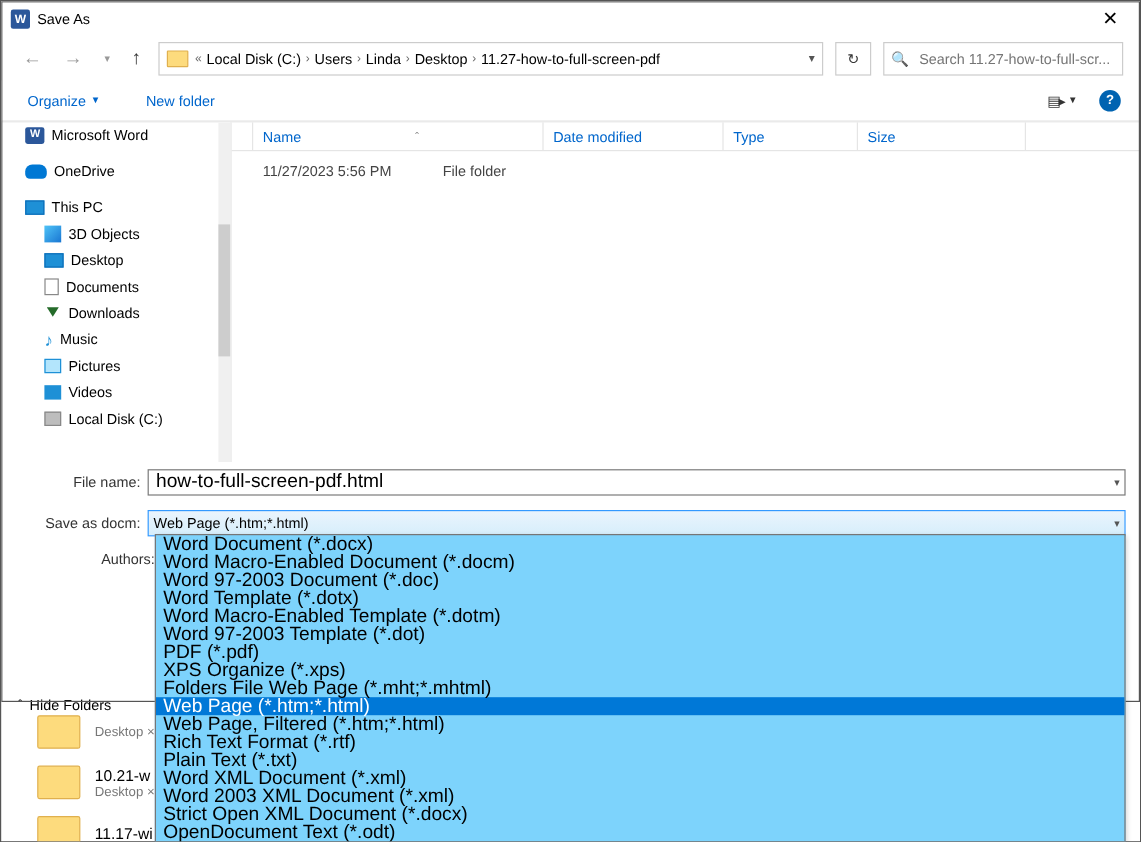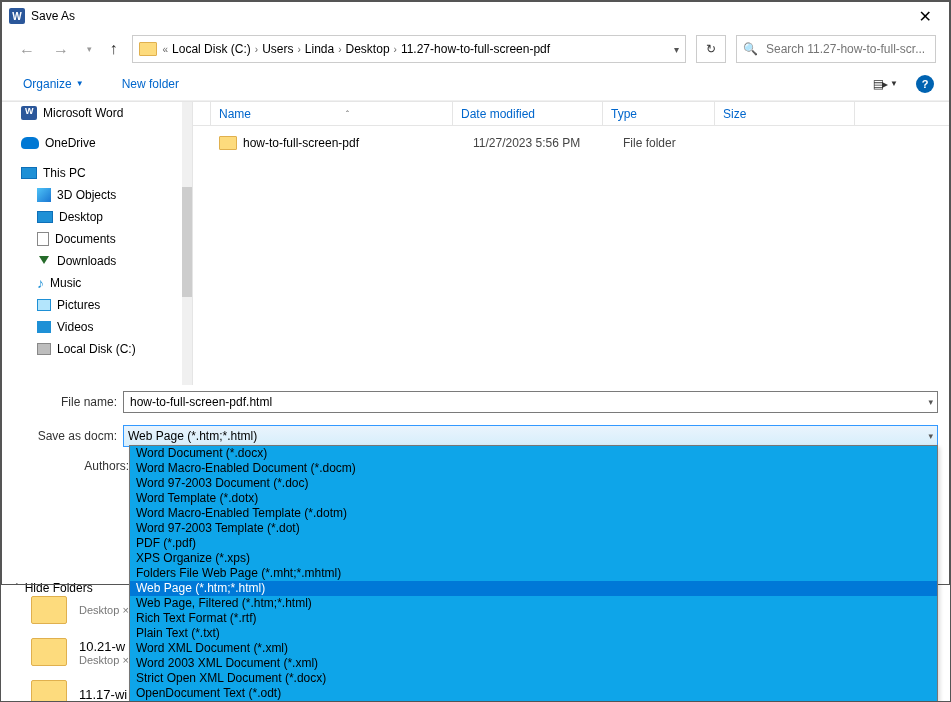--- a/index.html
+++ b/index.html
@@ -71,40 +71,40 @@
   .cell-date { width:150px; color:#444;}
   .cell-type { width:112px; color:#444;}
   .ico-folder { width:18px; height:14px; background:#fddb7d; border:1px solid #e0b04e; border-radius:1px;}
 
   
   .fields { padding: 6px 12px 4px 12px; }
   .field-row { display:flex; align-items:center; margin-bottom:12px; }
   .field-label { width:110px; text-align:right; padding-right:6px; font-size:12px; color:#333;}
   .field-input { flex:1; height:22px; border:1px solid #7a7a7a; padding:0 4px; font-size:12px; display:flex; align-items:center; justify-content:space-between;}
   .field-input.select { background: linear-gradient(#eaf4fd,#d6eefb); border:1px solid #3399ff;}
-  .field-input input { border:none; outline:none; font-size:12px; width:100%; background:transparent;}
+  .field-input input { border:none; outline:none; font-size:16px; width:100%; background:transparent;}
   .chev { font-size:9px; color:#555;}
 
   
   .authors-row { display:flex; padding-left:12px; margin-top:10px;}
   .authors-row .field-label { width:110px; text-align:right; padding-right:6px;}
 
   
   .lower { display:flex; align-items:center; padding: 22px 14px 10px 14px;}
   .hide-folders { display:flex; align-items:center; gap:6px; font-size:12px; cursor:pointer;}
 
   
   .bg-rows { position:absolute; left:0; right:0; top:580px; padding-left:30px;}
   .bg-row { display:flex; align-items:center; gap:12px; height:42px;}
   .bg-folder { width:36px; height:28px; background:#fddb7d; border:1px solid #e0b04e; border-radius:2px;}
   .bg-text { font-size:13px;}
   .bg-sub { font-size:11px; color:#777;}
 
   
-  .dropdown { position:absolute; left:128px; right:12px; top:444px; background:#0ea5e9; border:1px solid #767676; font-size:12px; z-index: 50; box-shadow: 2px 2px 4px rgba(0,0,0,0.15);}
+  .dropdown { position:absolute; left:128px; right:12px; top:444px; background:#7dd3fc; border:1px solid #767676; font-size:16px; z-index: 50; box-shadow: 2px 2px 4px rgba(0,0,0,0.15);}
   .dd-item { padding:0px 6px; height:15px; line-height:15px; cursor:pointer; white-space:nowrap;}
   .dd-item.selected { background:#0078d7; color:#fff;}
 
   
   .dialog-border { position:absolute; inset:0 0 116px 0; border:1px solid #555; pointer-events:none; z-index:5;}
 </style>
 </head>
 <body>
 
 <div class="titlebar">
@@ -220,24 +220,20 @@
       <div class="col col-type">
           <span>Type</span>
         </div>
       <div class="col col-size">
           <span>Size</span>
         </div>
     </div>
     <div style="height:6px"></div>
     <div class="file-row">
       <div style="width:12px"></div>
-      <div class="cell cell-name">
-        <span class="ico-folder"></span>
-        <span>how-to-full-screen-pdf</span>
-      </div>
       <div class="cell cell-date">11/27/2023 5:56 PM</div>
       <div class="cell cell-type">File folder</div>
     </div>
   </div>
 </div>
 
 <div class="fields">
   <div class="field-row">
     <div class="field-label">File name:</div>
     <div class="field-input">

